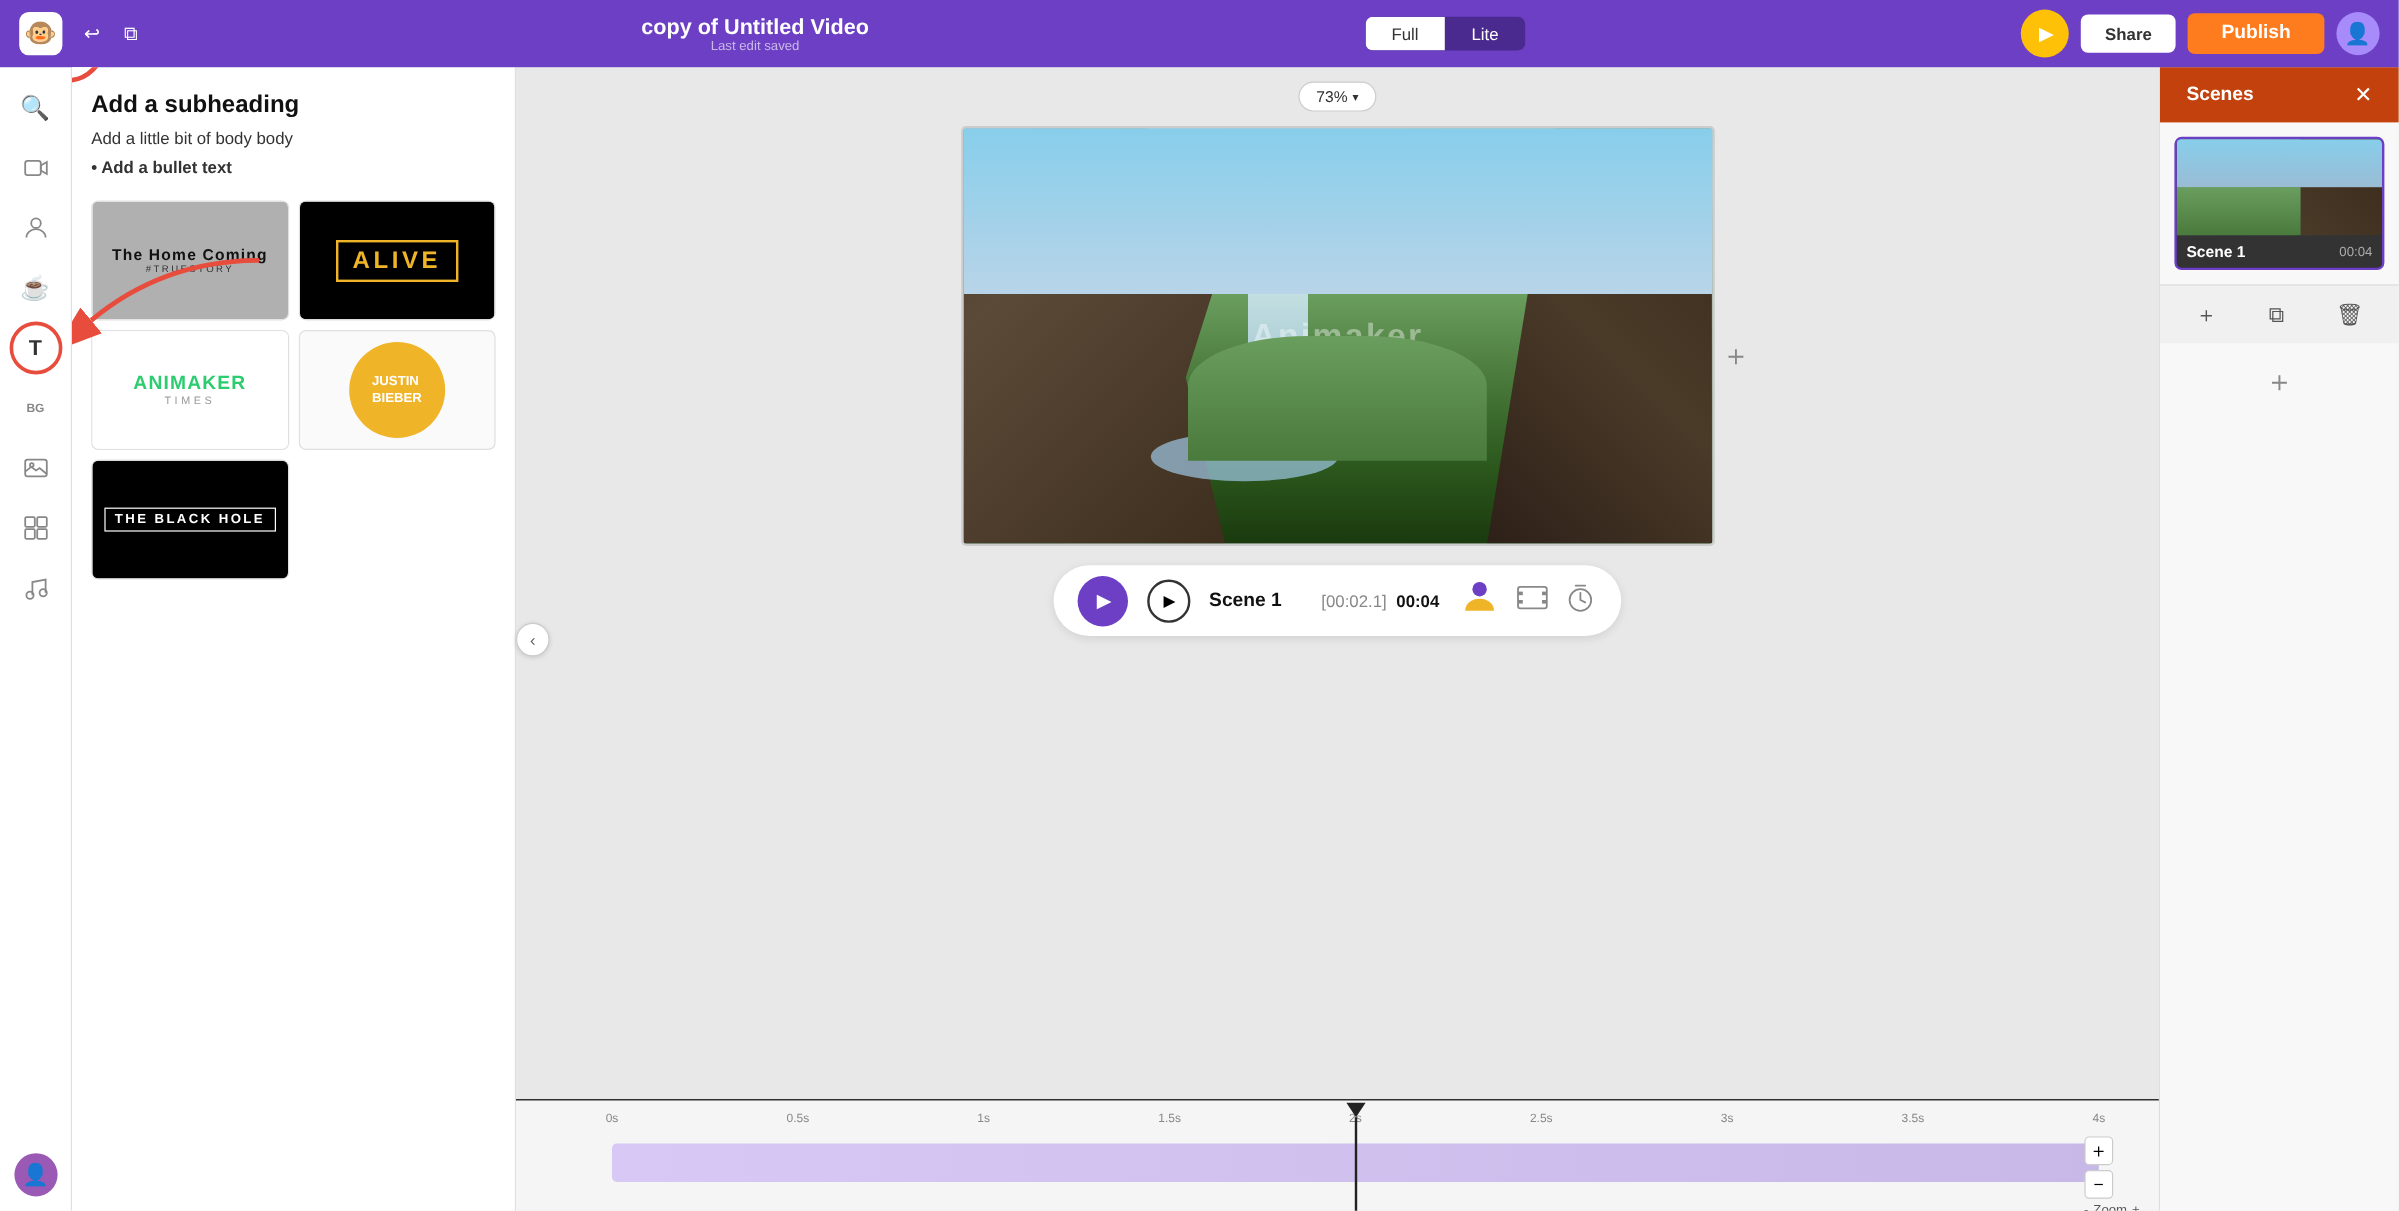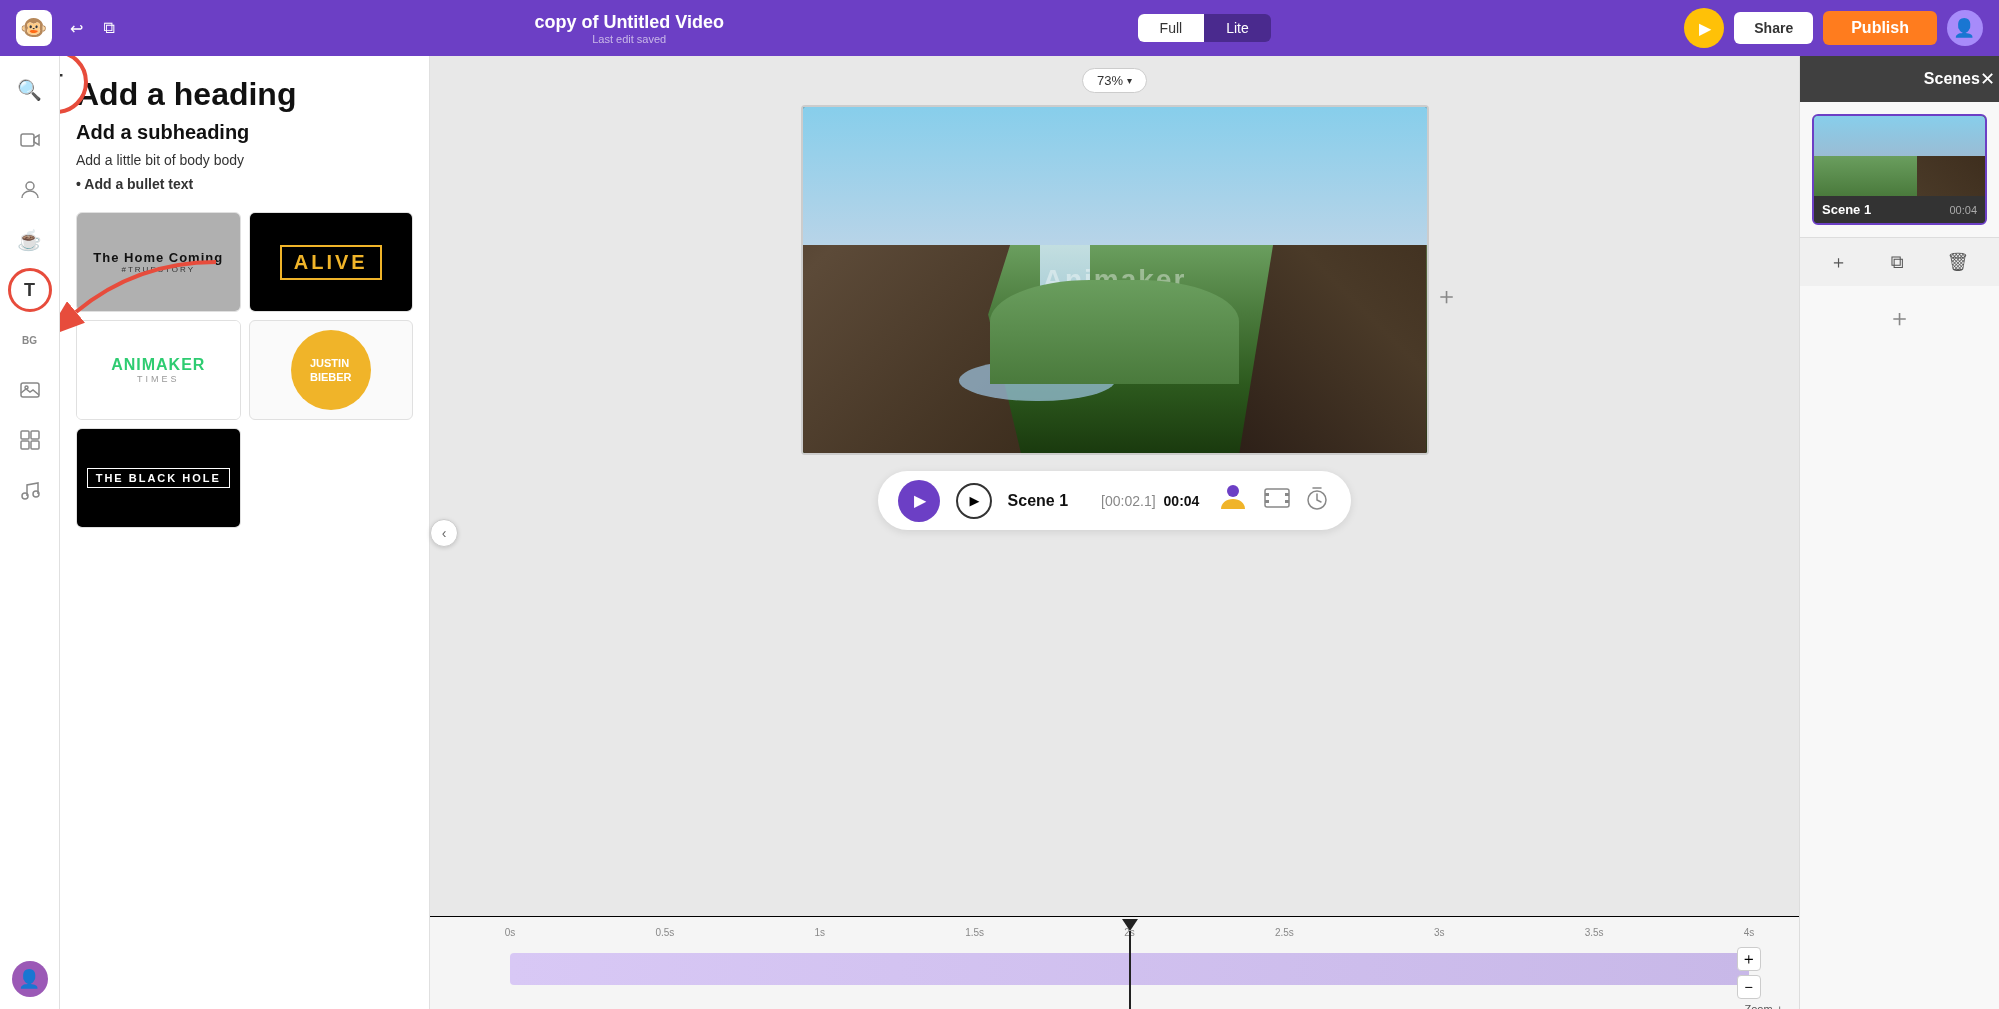--- a/index.html
+++ b/index.html
@@ -144,22 +144,22 @@
       width: 100%; background: #f5f5f5; border-top: 1px solid #000000;
       margin-top: auto; position: relative;
     }
 
     
     .scenes-panel {
       width: 200px; background: #f8f8f8; border-left: 1px solid #ddd;
       display: flex; flex-direction: column;
     }
     .scenes-header {
-      background: #404040; color: #fff; padding: 12px 4px;
-      display: flex; align-items: center; justify-content: flex-end;
+      background: #c2410c; color: #fff; padding: 12px 22px;
+      display: flex; align-items: center; justify-content: space-between;
       font-size: 16px; font-weight: 600;
     }
     .scenes-close { background: none; border: none; color: #fff; cursor: pointer; font-size: 18px; }
     .scene-thumb {
       margin: 12px; background: #222; border-radius: 6px; overflow: hidden;
       border: 2px solid #6c3fc5; cursor: pointer;
     }
     .scene-thumb-img {
       width: 100%; height: 80px;
       background: linear-gradient(160deg, #87ceeb 0%, #5a8a6e 50%, #3d3d3d 100%);
@@ -262,21 +262,20 @@
           <circle cx="6" cy="17" r="3" stroke="#888" stroke-width="1.5"></circle>
           <circle cx="17" cy="15" r="3" stroke="#888" stroke-width="1.5"></circle>
         </svg>
     </div>
     <div class="sidebar-bottom">
       <div class="sidebar-user-avatar">👤</div>
     </div>
   </div>
 
   <div class="text-panel">
-    <div class="text-heading">Add a heading</div>
     <div class="text-subheading">Add a subheading</div>
     <div class="text-body">Add a little bit of body body</div>
     <div class="text-bullet">• <span>Add a bullet text</span></div>
 
     <div style="position:relative;">
 
       <svg style="position:absolute;left:-20px;top:30px;z-index:200;pointer-events:none;" width="180" height="100" viewBox="0 0 180 100">
         <defs>
           <marker id="arrowhead" markerWidth="10" markerHeight="7" refX="0" refY="3.5" orient="auto">
             <polygon points="0 0, 10 3.5, 0 7" fill="#e74c3c"></polygon>

